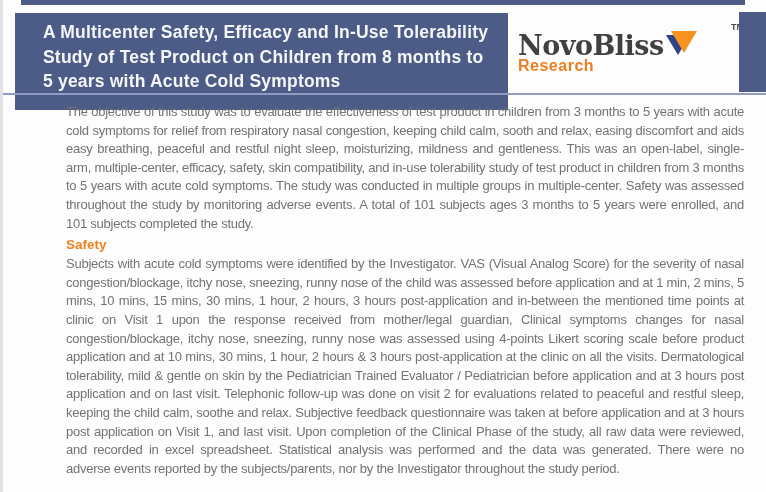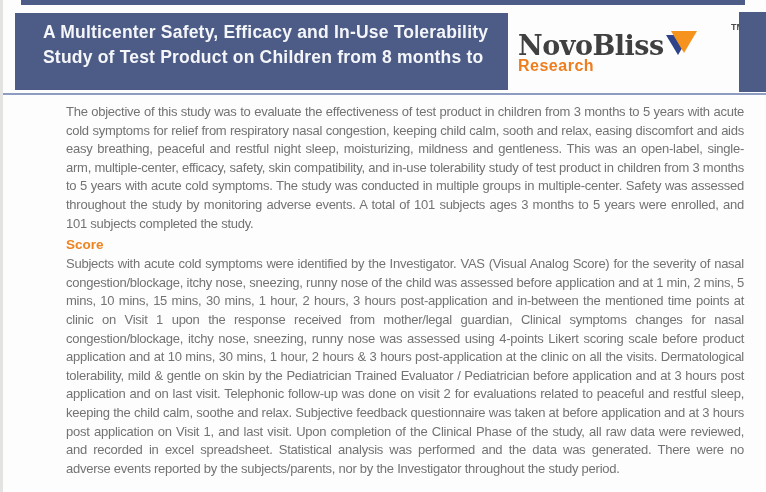--- a/index.html
+++ b/index.html
@@ -10,21 +10,21 @@
     overflow:hidden;
     font-family:"Liberation Sans", sans-serif;
     border-left:3px solid #e3e3e1;
     box-sizing:border-box;
   }
   .top-sliver{
     position:absolute;left:18px;top:0;width:724px;height:5px;
     background:#4d5c86;
   }
   .title-box{
-    position:absolute;left:12px;top:13px;width:493px;height:77px;
+    position:absolute;left:12px;top:13px;width:493px;height:97px;
     background:#4d5c86;
     box-sizing:border-box;
     padding:7px 10px 0 28px;
   }
   .title-line{
     color:#f5f6fa;
     font-weight:bold;
     font-size:17.5px;
     line-height:24.5px;
     letter-spacing:.2px;
@@ -99,38 +99,39 @@
 </head>
 <body>
 
 <div class="page">
 
   <div class="top-sliver"></div>
 
   <div class="title-box">
     <div class="title-line">A Multicenter Safety, Efficacy and In-Use Tolerability</div>
     <div class="title-line">Study of Test Product on Children from 8 months to</div>
+    <div class="title-line">5 years with Acute Cold Symptoms</div>
   </div>
 
   <div class="logo">
     <span class="logo-brand">NovoBliss</span><span class="logo-mark"><span class="tri-navy"></span><span class="tri-orange"></span></span>
     <span class="logo-tm">TM</span>
     <div class="logo-sub">Research</div>
   </div>
 
   <div class="right-bar"></div>
 
   <div class="header-rule"></div>
 
   <div class="content">
 
     <div>
       <p class="section-body">The objective of this study was to evaluate the effectiveness of test product in children from 3 months to 5 years with acute cold symptoms for relief from respiratory nasal congestion, keeping child calm, sooth and relax, easing discomfort and aids easy breathing, peaceful and restful night sleep, moisturizing, mildness and gentleness. This was an open-label, single-arm, multiple-center, efficacy, safety, skin compatibility, and in-use tolerability study of test product in children from 3 months to 5 years with acute cold symptoms. The study was conducted in multiple groups in multiple-center. Safety was assessed throughout the study by monitoring adverse events. A total of 101 subjects ages 3 months to 5 years were enrolled, and 101 subjects completed the study.</p>
     </div>
 
     <div>
-      <div class="section-heading">Score</div>
+      <div class="section-heading">Safety</div>
       <p class="section-body">Subjects with acute cold symptoms were identified by the Investigator. VAS (Visual Analog Score) for the severity of nasal congestion/blockage, itchy nose, sneezing, runny nose of the child was assessed before application and at 1 min, 2 mins, 5 mins, 10 mins, 15 mins, 30 mins, 1 hour, 2 hours, 3 hours post-application and in-between the mentioned time points at clinic on Visit 1 upon the response received from mother/legal guardian, Clinical symptoms changes for nasal congestion/blockage, itchy nose, sneezing, runny nose was assessed using 4-points Likert scoring scale before product application and at 10 mins, 30 mins, 1 hour, 2 hours &amp; 3 hours post-application at the clinic on all the visits. Dermatological tolerability, mild &amp; gentle on skin by the Pediatrician Trained Evaluator / Pediatrician before application and at 3 hours post application and on last visit. Telephonic follow-up was done on visit 2 for evaluations related to peaceful and restful sleep, keeping the child calm, soothe and relax. Subjective feedback questionnaire was taken at before application and at 3 hours post application on Visit 1, and last visit. Upon completion of the Clinical Phase of the study, all raw data were reviewed, and recorded in excel spreadsheet. Statistical analysis was performed and the data was generated.  There were no adverse events reported by the subjects/parents, nor by the Investigator throughout the study period.</p>
     </div>
 
   </div>
 
 </div>
 
 </body></html>

